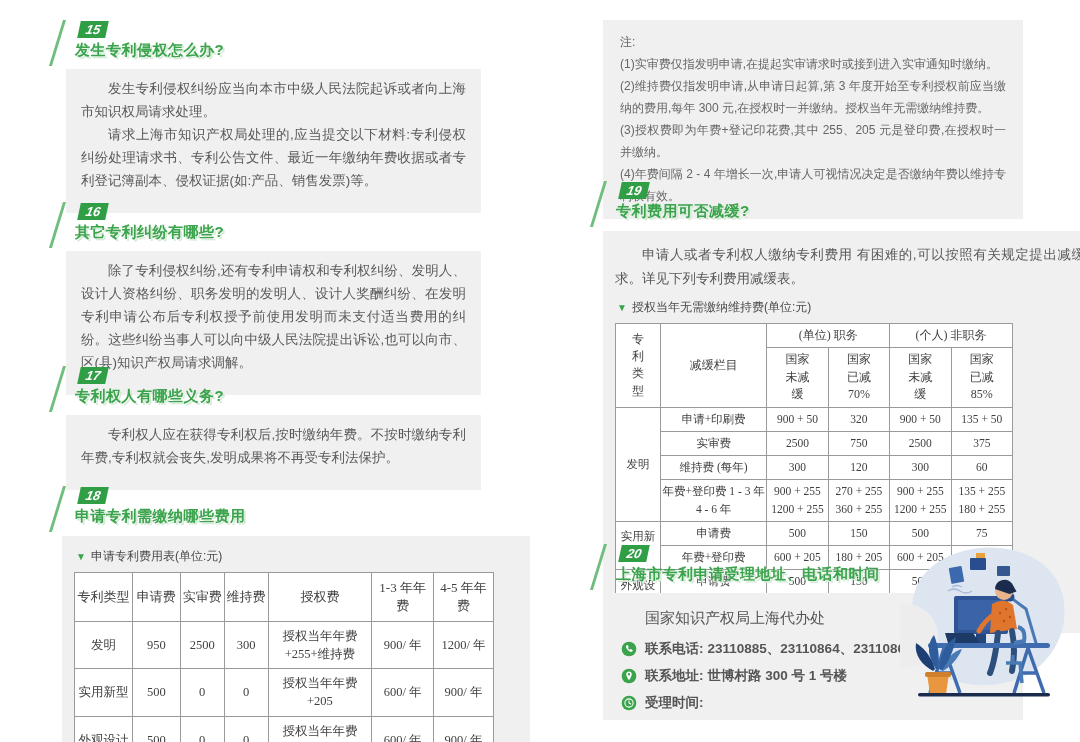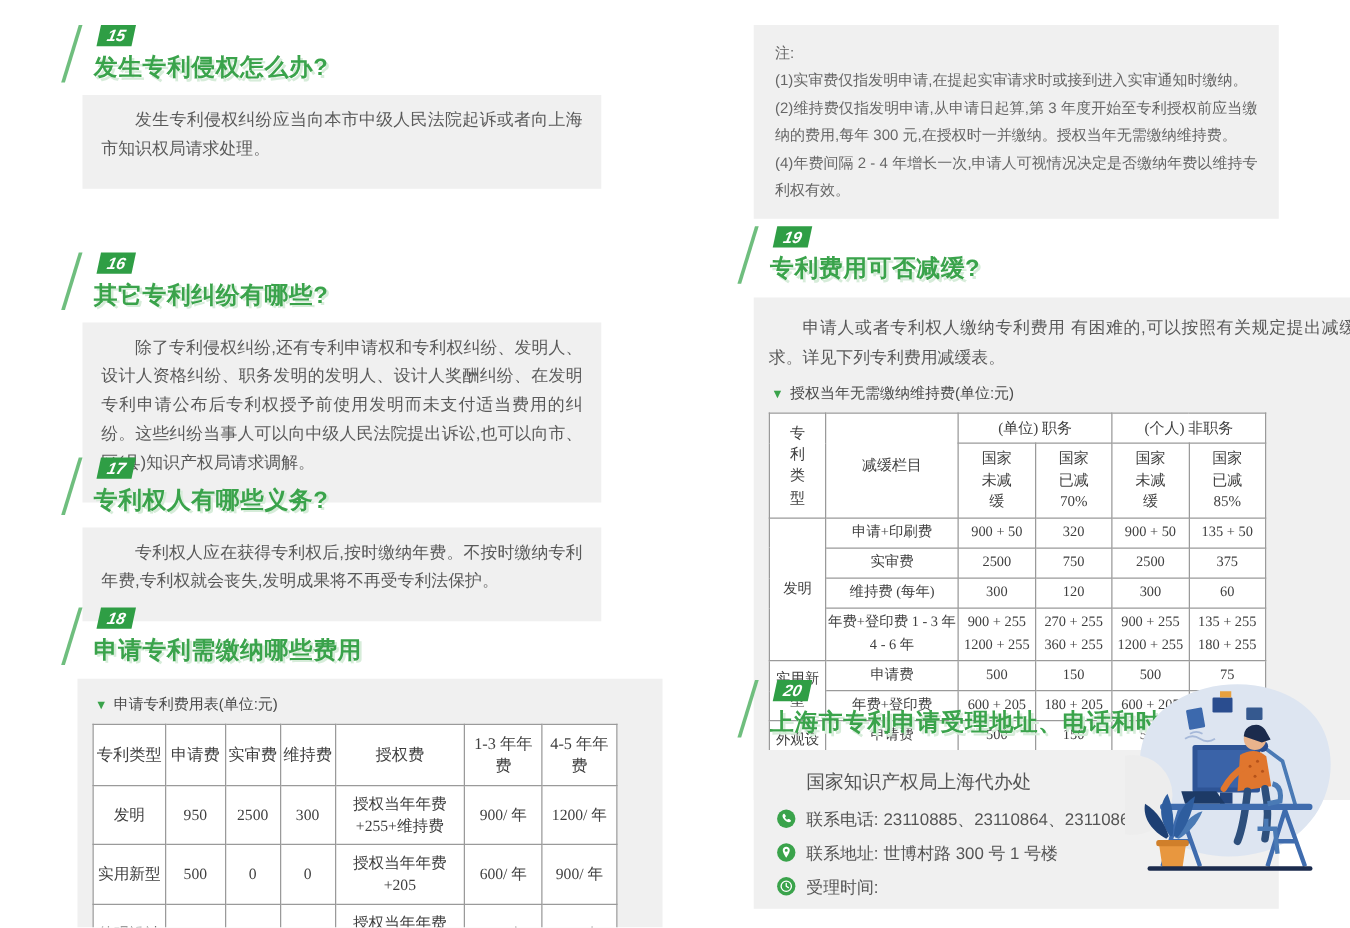--- a/index.html
+++ b/index.html
@@ -6,21 +6,21 @@
   .page{
     position:relative;width:1080px;height:742px;background:#ffffff;
     font-family:"Liberation Sans",sans-serif;overflow:hidden;color:#595959;
   }
   .sec{position:absolute;}
   
   .sec-head{position:relative;padding-left:13px;}
   .slash{position:absolute;left:1px;top:0;width:2.5px;height:46px;background:#6fbe7e;transform:skewX(-17deg);transform-origin:top center;}
   .sec-tag{display:inline-block;background:#2f9e45;color:#fff;font-size:13px;line-height:17px;
     font-weight:bold;font-style:italic;padding:0 7px;transform:skewX(-12deg);margin-left:4px;}
-  .sec-title{margin:3px 0 0 0;font-size:19px;font-weight:bold;color:#3aa34b;letter-spacing:0.5px;
+  .sec-title{margin:3px 0 0 0;font-size:15px;font-weight:bold;color:#3aa34b;letter-spacing:0.5px;
     text-shadow:2px 2px 0 #d6ecd9;}
   
   .gbox{background:#f0f0f0;margin:9px 0 0 4px;width:415px;box-sizing:border-box;padding:8px 15px 21px;}
   .gbox p{margin:0;font-size:13.5px;line-height:23px;color:#595959;text-indent:2em;text-align:justify;}
   
   .tpanel{background:#f0f0f0;margin-top:10px;width:468px;box-sizing:border-box;padding:10px 12px 14px;}
   .tpanel-r{width:508px;}
   .cap{font-size:12px;color:#4a4a4a;margin:2px 0 7px 2px;}
   .cap .cap-marker{color:#3aa34b;font-size:10px;margin-right:5px;}
   table{border-collapse:collapse;background:#fff;font-family:"Liberation Serif","DejaVu Serif",serif;color:#3f3f3f;}
@@ -30,41 +30,42 @@
   .fee-table td{font-size:12.5px;padding:5px 1px;line-height:1.45;}
   .relief-table{width:398px;}
   .relief-table th{font-size:12px;padding:3px 16px;line-height:1.45;}
   .relief-table td{font-size:11.5px;padding:3px 1px;line-height:1.5;}
   
   .notes-box{background:#f0f0f0;box-sizing:border-box;width:420px;padding:11px 17px 12px;}
   .notes-box p{margin:0;font-size:12px;line-height:22px;color:#666;text-align:justify;}
   
   .cbox{background:#f0f0f0;margin:9px 0 0 0;width:420px;box-sizing:border-box;padding:14px 16px 6px;position:relative;}
   .office{font-size:15px;color:#555;margin:2px 0 12px 26px;}
-  .cline{display:flex;align-items:flex-start;margin:0 0 9px 2px;font-size:13.5px;color:#555;}
+  .cline{display:flex;align-items:center;margin:0 0 9px 2px;font-size:13.5px;color:#555;font-weight:bold;}
   .cline:last-child{margin-bottom:2px;}
   .cicon{width:16px;height:16px;margin-right:8px;flex:0 0 16px;}
   .clabel{margin-right:4px;white-space:pre;}
   .cvalue{white-space:pre;}
   
   .illus{position:absolute;left:900px;top:541px;width:170px;height:160px;z-index:3;}
 </style>
 </head>
 <body>
 
 <div class="page">
 
   <section class="sec" style="left:62px;top:20px;width:468px;">
     <div class="sec-head">
       <span class="slash"></span>
       <span class="sec-tag"><span>15</span></span>
       <h2 class="sec-title">发生专利侵权怎么办?</h2>
     </div>
     <div class="gbox">
       <p>发生专利侵权纠纷应当向本市中级人民法院起诉或者向上海市知识权局请求处理。</p>
+      <p>请求上海市知识产权局处理的,应当提交以下材料:专利侵权纠纷处理请求书、专利公告文件、最近一年缴纳年费收据或者专利登记簿副本、侵权证据(如:产品、销售发票)等。</p>
     </div>
   </section>
 
   <section class="sec" style="left:62px;top:202px;width:468px;">
     <div class="sec-head">
       <span class="slash"></span>
       <span class="sec-tag"><span>16</span></span>
       <h2 class="sec-title">其它专利纠纷有哪些?</h2>
     </div>
     <div class="gbox">
@@ -143,20 +144,21 @@
       </tbody>
         </table>
     </div>
   </section>
 
   <section class="sec" style="left:603px;top:20px;width:420px;">
     <div class="notes-box">
       <p>注:</p>
       <p>(1)实审费仅指发明申请,在提起实审请求时或接到进入实审通知时缴纳。</p>
       <p>(2)维持费仅指发明申请,从申请日起算,第 3 年度开始至专利授权前应当缴纳的费用,每年 300 元,在授权时一并缴纳。授权当年无需缴纳维持费。</p>
+      <p>(3)授权费即为年费+登记印花费,其中 255、205 元是登印费,在授权时一并缴纳。</p>
       <p>(4)年费间隔 2 - 4 年增长一次,申请人可视情况决定是否缴纳年费以维持专利权有效。</p>
     </div>
   </section>
 
   <section class="sec" style="left:603px;top:181px;width:420px;">
     <div class="sec-head">
       <span class="slash"></span>
       <span class="sec-tag"><span>19</span></span>
       <h2 class="sec-title">专利费用可否减缓?</h2>
     </div>

